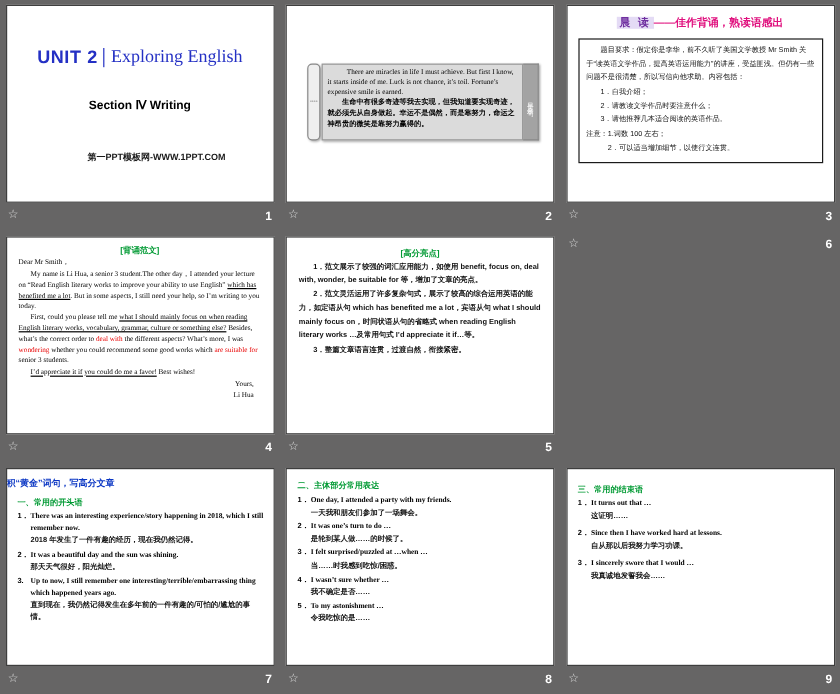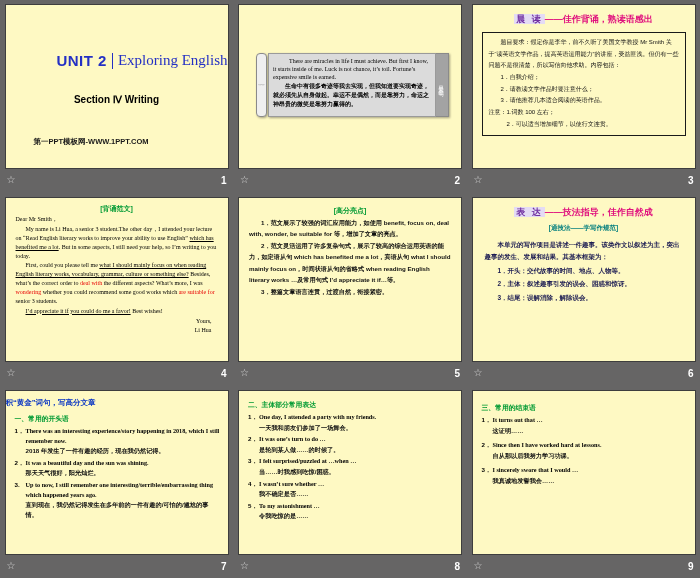--- a/index.html
+++ b/index.html
@@ -1,32 +1,32 @@
 <!DOCTYPE html>
 <html><head>
 <meta charset="utf-8">
 <style>
   html,body{margin:0;padding:0;width:700px;height:578px;background:#666565;overflow:hidden;
     font-family:"Liberation Sans",sans-serif;}
   .sorter{display:grid;grid-template-columns:233px 234px 233px;grid-template-rows:193px 193px 192px;width:700px;height:578px;}
   .cell{display:flex;flex-direction:column;align-items:center;}
-  .slide{width:224px;height:165px;margin-top:4px;background:#fef9c3;border:1px solid #3e3e3e;
+  .slide{width:224px;height:165px;margin-top:4px;background:#ffffff;border:1px solid #3e3e3e;
     overflow:hidden;position:relative;color:#111;cursor:pointer;box-sizing:border-box;}
   .caption{width:224px;height:22px;display:flex;justify-content:space-between;align-items:center;
     padding:0 2px;box-sizing:border-box;}
   .star{color:#d8d8d8;font-size:10px;line-height:1;}
   .num{color:#ffffff;font-size:10px;font-weight:bold;}
 
   
-  .s1-title{margin-top:46px;text-align:right;}
+  .s1-title{margin-top:34px;text-align:center;}
   .s1-unit{font-weight:800;font-size:15px;color:#2430c4;letter-spacing:.5px;vertical-align:middle;}
   .s1-bar{display:inline-block;width:1px;height:16px;background:#2430c4;margin:0 5px;vertical-align:middle;}
   .s1-course{font-family:"Liberation Serif",serif;font-size:15px;color:#2430c4;vertical-align:middle;}
   .s1-sub{margin-top:25px;text-align:center;font-weight:bold;font-size:10px;color:#000;}
-  .s1-footer{margin-top:32px;font-weight:bold;font-size:7.5px;color:#1a1a1a;padding-left:28px;}
+  .s1-footer{margin-top:32px;text-align:center;font-weight:bold;font-size:7.5px;color:#1a1a1a;padding-left:28px;}
 
   
   .scroll{position:absolute;left:17px;right:12px;top:48px;height:64px;display:flex;
     filter:drop-shadow(1px 1px 1px rgba(0,0,0,.35));}
   .roller{width:9px;background:#efefef;border:1px solid #8a8a8a;border-radius:4px;margin-right:1px;
     display:flex;flex-direction:column;align-items:center;justify-content:space-around;
     color:#555;font-size:4.5px;line-height:1;}
   .scroll-main{flex:1;background:#dbdbdb;border:1px solid #9a9a9a;padding:3px 4px 2px 4px;box-sizing:border-box;}
   .q-en{font-family:"Liberation Serif",serif;font-size:6px;line-height:1.35;color:#000;text-indent:16px;}
   .q-zh{font-size:6px;font-weight:bold;line-height:1.45;color:#000;text-indent:12px;margin-top:1px;}
@@ -153,32 +153,20 @@
       <div class="item">2．范文灵活运用了许多复杂句式，展示了较高的综合运用英语的能力，如定语从句 which has benefited me a lot，宾语从句 what I should mainly focus on，时间状语从句的省略式 when reading English literary works …及常用句式 I’d appreciate it if…等。</div>
       <div class="item">3．整篇文章语言连贯，过渡自然，衔接紧密。</div>
     </div>
     <div class="caption">
       <span class="star">☆</span>
       <span class="num">5</span>
     </div>
   </div>
 
   <div class="cell">
-    <div class="slide">
-      <div class="tag-line">
-        <span class="tag">表 达</span><span class="tagline">——技法指导，佳作自然成</span>
-      </div>
-      <div class="teal-sub">[通技法——学写作规范]</div>
-      <div class="s6-body">
-        <div class="intro">本单元的写作项目是讲述一件趣事。该类作文以叙述为主，突出趣事的发生、发展和结果。其基本框架为：</div>
-        <div class="item">1．开头：交代故事的时间、地点、人物等。</div>
-        <div class="item">2．主体：叙述趣事引发的误会、困惑和惊讶。</div>
-        <div class="item">3．结尾：误解消除，解除误会。</div>
-      </div>
-    </div>
     <div class="caption">
       <span class="star">☆</span>
       <span class="num">6</span>
     </div>
   </div>
 
   <div class="cell">
     <div class="slide">
       <div class="blue-title">积“黄金”词句，写高分文章</div>
       <div class="sec-head">一、常用的开头语</div>

